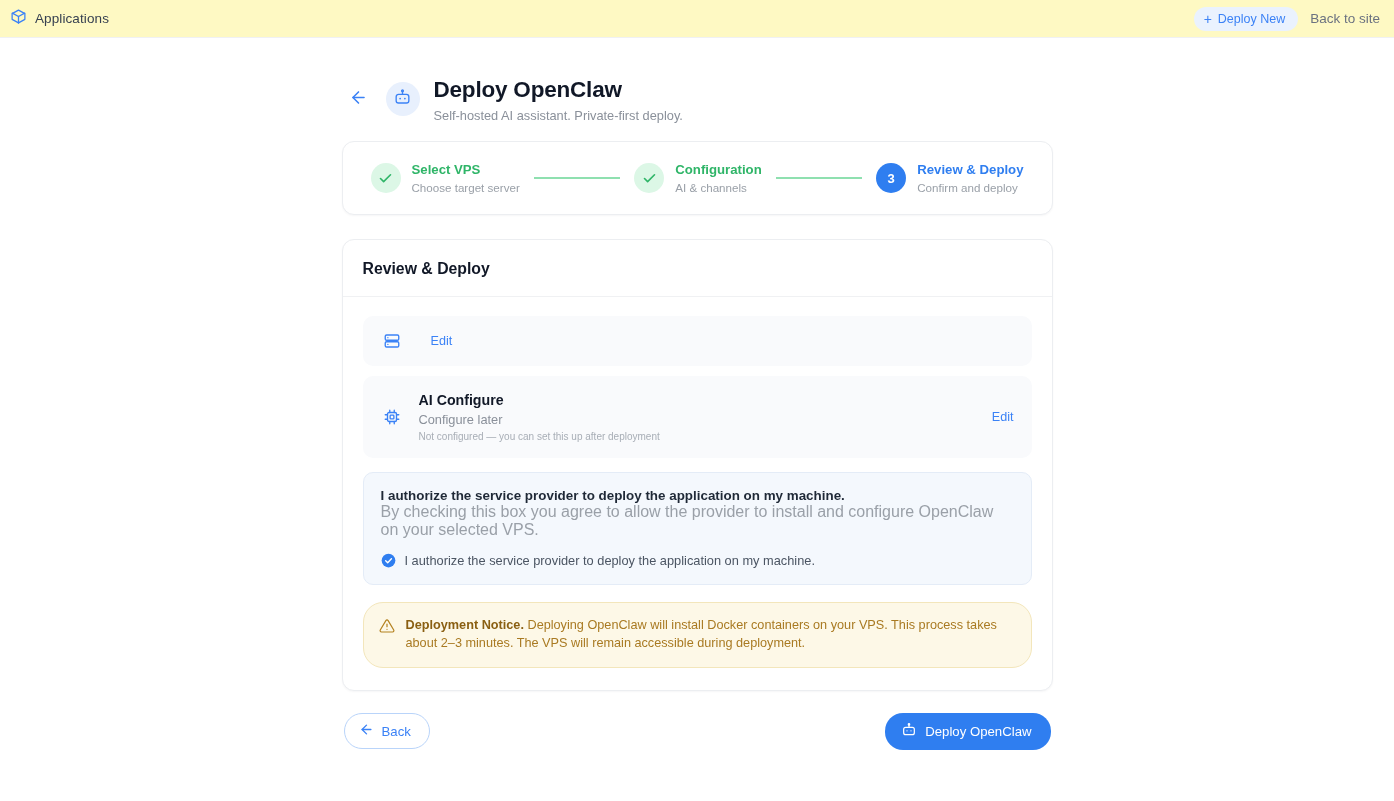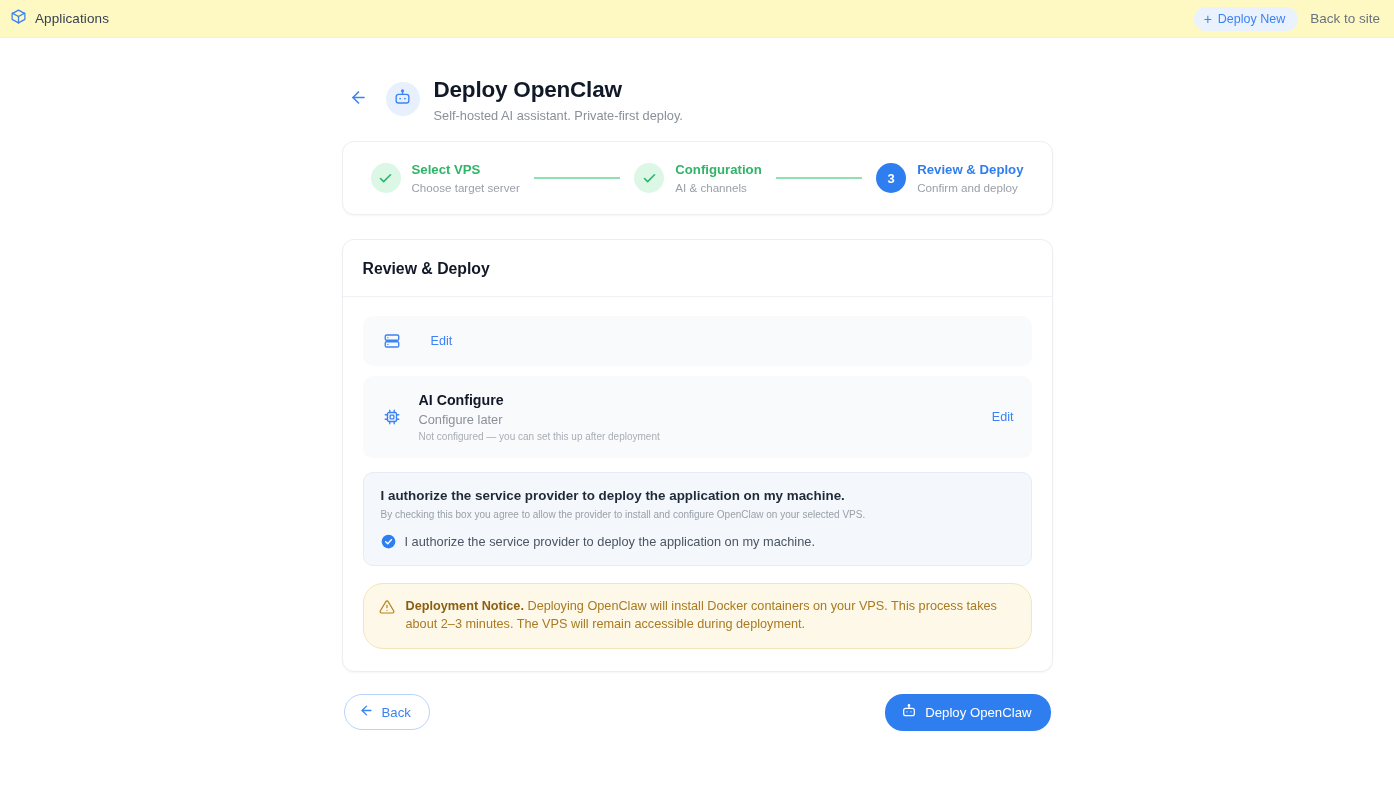--- a/index.html
+++ b/index.html
@@ -100,21 +100,21 @@
 
   
   .auth {
     background: #f4f8fd;
     border: 1px solid #e4ecf7;
     border-radius: 10px;
     padding: 15px 17px 16px 17px;
     margin-top: 14px;
   }
   .auth-title { font-size: 13.4px; font-weight: 700; color: #1f2937; }
-  .auth-sub { font-size: 10px; color: #9aa0a8; margin-top: 6px; }
+  .auth-sub { font-size: 16px; color: #9aa0a8; }
   .auth-check { display: flex; align-items: center; gap: 9px; margin-top: 14px; cursor: pointer; }
   .chk { width: 15px; height: 15px; flex: 0 0 auto; }
   .auth-check-label { font-size: 12.8px; color: #4b5563; }
 
   
   .notice {
     background: #fdf8e7;
     border: 1px solid #f3e6bb;
     border-radius: 20px;
     padding: 14px 16px 15px 15px;

